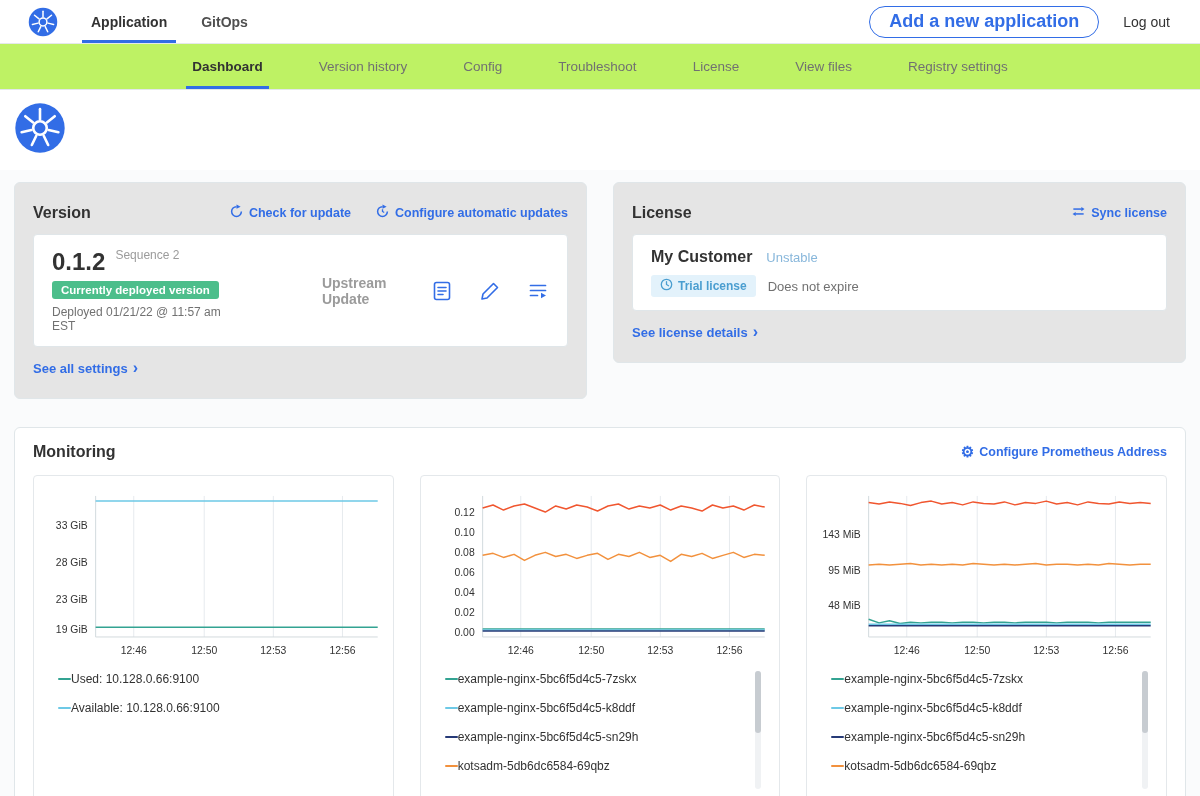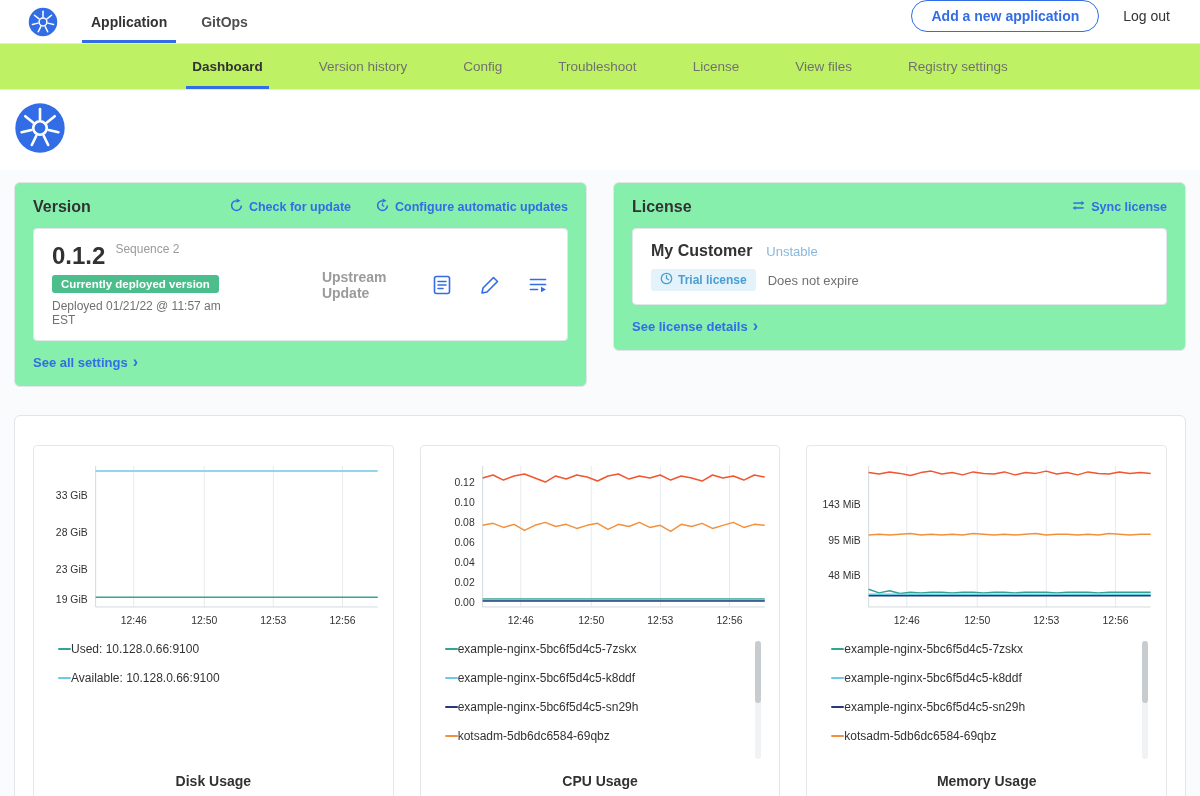--- a/index.html
+++ b/index.html
@@ -1,28 +1,28 @@
 <!DOCTYPE html>
 <html><head>
 <meta charset="utf-8">
 <style>
   *{box-sizing:border-box;margin:0;padding:0}
   html,body{width:1200px}
   body{min-height:796px;font-family:"Liberation Sans",sans-serif;color:#323232;background:#fafbfc}
 
   
-  .topnav{height:44px;background:#fff;border-bottom:1px solid #e5e8eb;display:flex;align-items:flex-start;justify-content:space-between;padding:0 30px 0 28px}
+  .topnav{height:44px;background:#fff;border-bottom:1px solid #e5e8eb;display:flex;align-items:center;justify-content:space-between;padding:0 30px 0 28px}
   .topnav-left{display:flex;align-items:center;height:100%}
   .k8s-logo{display:inline-flex;flex:none}
   .toptabs{display:flex;height:100%;margin-left:16px}
   .toptab{display:flex;align-items:center;padding:0 17px;font-size:14px;font-weight:700;color:#4f4f4f;position:relative;cursor:pointer;text-decoration:none}
   .toptab.active{color:#323232}
   .toptab.active::after{content:"";position:absolute;left:8px;right:8px;bottom:0;height:3px;background:#326de6}
   .topnav-right{display:flex;align-items:center}
-  .add-app-btn{background:#fff;border:1px solid #326de6;color:#326de6;font-family:inherit;font-weight:700;font-size:14px;border-radius:17px;height:32px;padding:4px 19px;margin-right:24px;cursor:pointer}
+  .add-app-btn{background:#fff;border:1px solid #326de6;color:#326de6;font-family:inherit;font-weight:700;font-size:18px;border-radius:17px;height:32px;padding:4px 19px;margin-right:24px;cursor:pointer}
   .logout{font-size:14px;color:#323232;cursor:pointer;text-decoration:none}
 
   
   .subnav{height:46px;background:#bef264;border-bottom:1px solid #e2e7ea;display:flex;align-items:stretch;justify-content:center}
   .subnav-item{display:flex;align-items:center;padding:0 28px;font-size:13.5px;color:#717171;position:relative;cursor:pointer;text-decoration:none}
   .subnav-item.active{color:#323232;font-weight:700}
   .subnav-item.active::after{content:"";position:absolute;left:22px;right:22px;bottom:0;height:3px;background:#326de6}
 
   
   .app-header{background:#fff;padding:12px 14px 16px;display:flex;align-items:flex-start}
@@ -31,21 +31,21 @@
   .status-row{display:flex;align-items:center;margin-top:5px}
   .dot{width:8px;height:8px;border-radius:50%;background:#44bb66;margin-right:6px}
   .status-text{font-size:14px;color:#717171}
   .vdiv{width:1px;height:14px;background:#d5d8db;margin:0 11px}
   .blue-link{display:inline-flex;align-items:center;gap:5px;color:#326de6;font-weight:700;font-size:12.5px;cursor:pointer;text-decoration:none}
   .blue-link.sm{font-size:13px}
 
   
   .main{padding:12px 14px 20px;background:#fafbfc}
   .cards-row{display:flex;gap:26px;align-items:flex-start;margin-bottom:28px}
-  .panel{background:#86efac;border:1px solid #e0e6e9;border-radius:6px;padding:15px 18px;flex:1;min-width:0}
+  .panel{background:#e5e5e5;border:1px solid #e0e6e9;border-radius:6px;padding:21px 18px;flex:1;min-width:0}
   .panel-header{display:flex;align-items:center;justify-content:space-between;margin-bottom:12px}
   .panel-title{font-size:16px;font-weight:700}
   .panel-links{display:flex;gap:24px}
   .inner-box{background:#fff;border:1px solid #e0e6e9;border-radius:4px;padding:13px 18px}
 
   
   .version-box{display:flex;align-items:center}
   .ver-row{display:flex;align-items:flex-start;gap:10px}
   .ver-num{font-size:24px;font-weight:700}
   .seq{font-size:12px;color:#9b9b9b}
@@ -239,20 +239,27 @@
         </div>
       </div>
       <a class="blue-link sm see-link">
         <span>See license details</span>
         <span class="chev">›</span>
       </a>
     </section>
   </div>
 
   <section class="monitoring">
+    <div class="panel-header" style="margin-bottom:0">
+      <h2 class="panel-title">Monitoring</h2>
+      <a class="blue-link">
+        <span class="gear" style="color:#326de6">⚙</span>
+        <span>Configure Prometheus Address</span>
+      </a>
+    </div>
     <div class="charts-row">
       <div class="chart-card">
         <svg class="chart-svg" viewBox="0 0 345 175">
             <line x1="92.34" y1="8" x2="92.34" y2="150" stroke="#e6eaee" stroke-width="1"></line>
             <text x="92.34" y="167" text-anchor="middle" fill="#323232" font-size="10.5" font-family="Liberation Sans, sans-serif">12:46</text>
             <line x1="163.34" y1="8" x2="163.34" y2="150" stroke="#e6eaee" stroke-width="1"></line>
             <text x="163.34" y="167" text-anchor="middle" fill="#323232" font-size="10.5" font-family="Liberation Sans, sans-serif">12:50</text>
             <line x1="232.92" y1="8" x2="232.92" y2="150" stroke="#e6eaee" stroke-width="1"></line>
             <text x="232.92" y="167" text-anchor="middle" fill="#323232" font-size="10.5" font-family="Liberation Sans, sans-serif">12:53</text>
             <line x1="302.5" y1="8" x2="302.5" y2="150" stroke="#e6eaee" stroke-width="1"></line>

